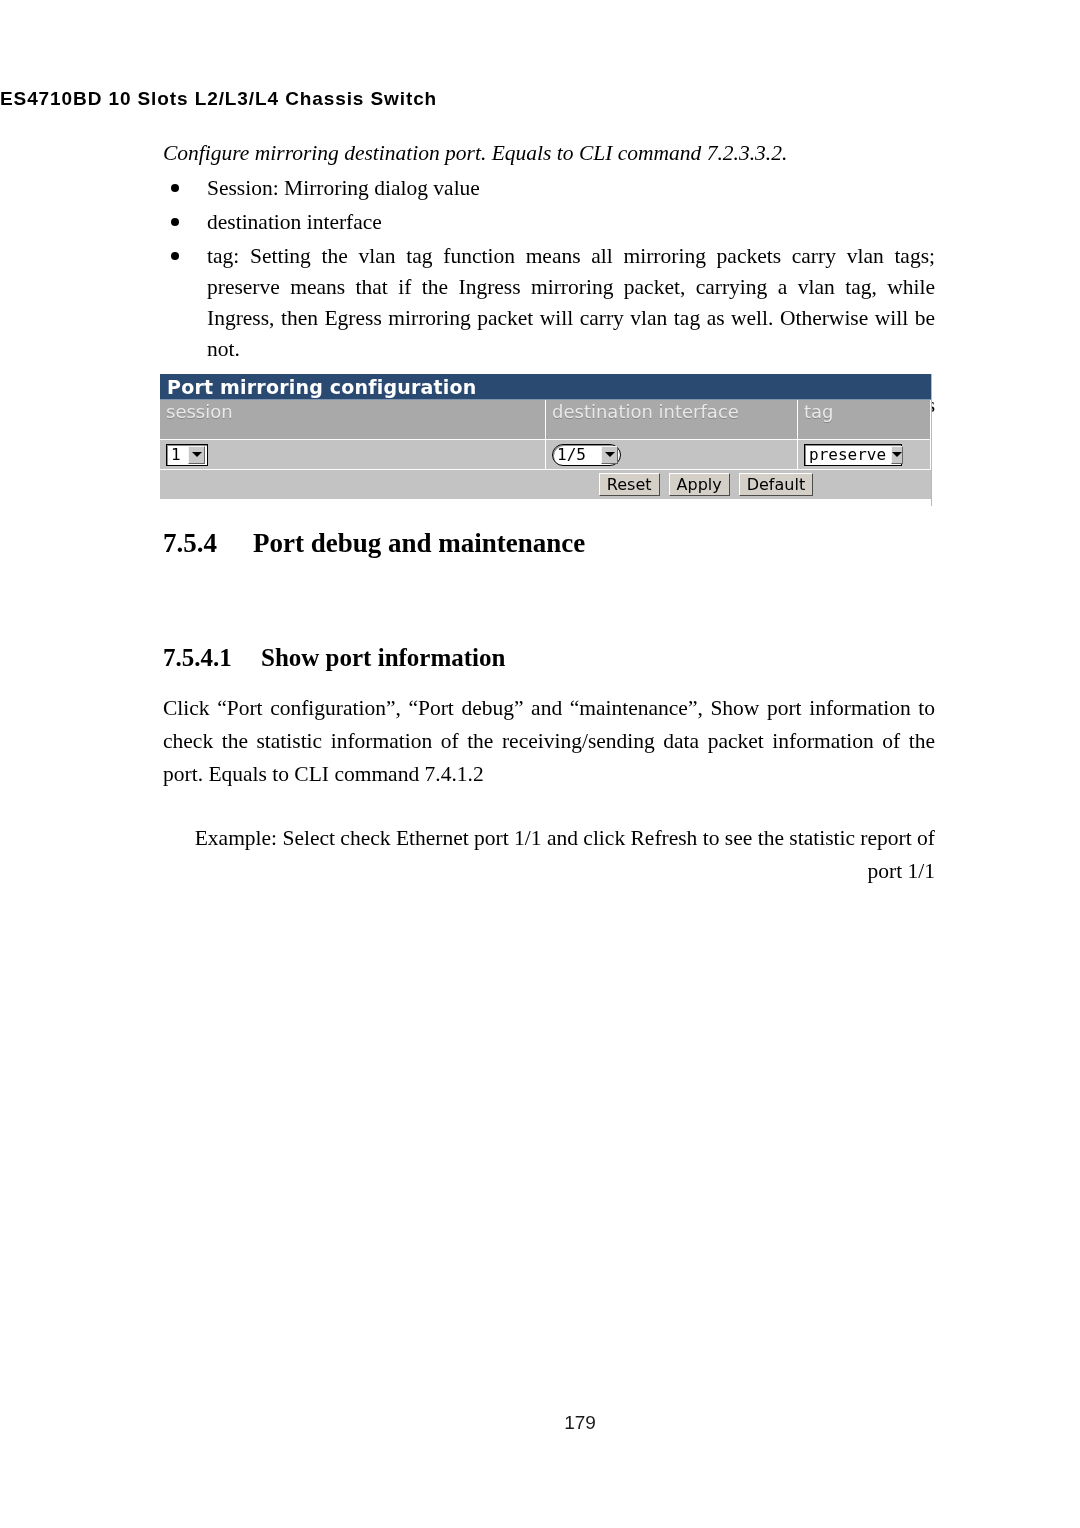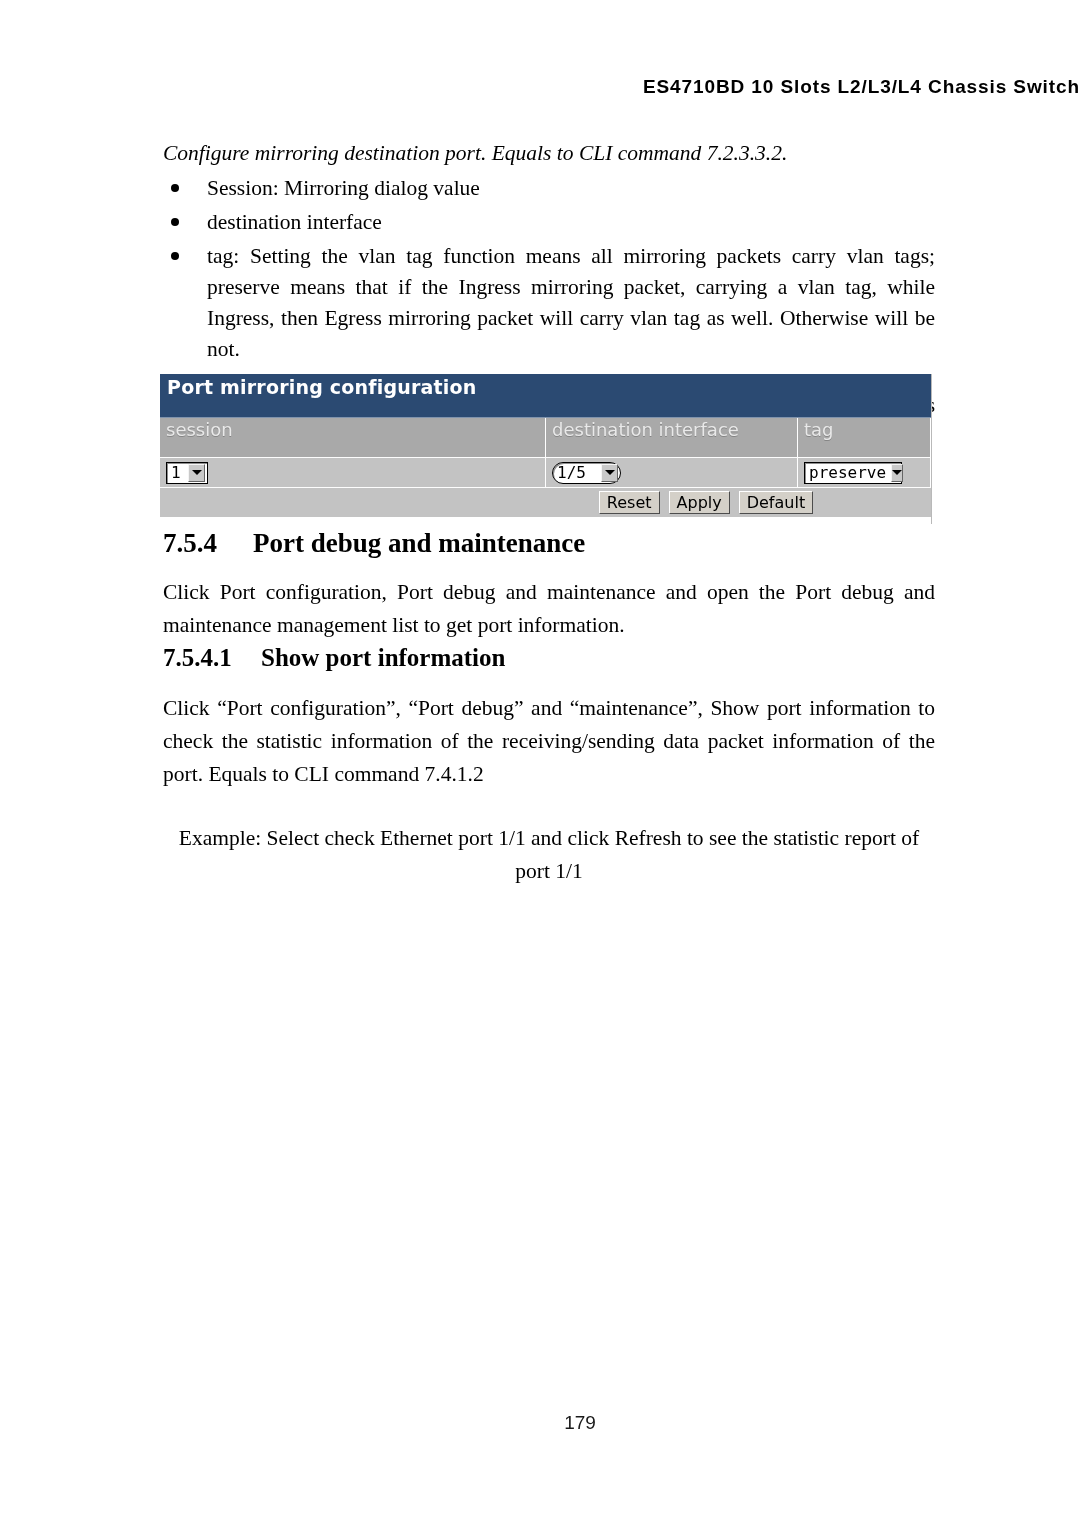--- a/index.html
+++ b/index.html
@@ -17,24 +17,24 @@
   }
 
   .page {
     position: absolute;
     inset: 0;
   }
 
   
   .doc-header {
     position: absolute;
-    top: 76px;
+    top: 88px;
     left: 0;
     width: 1080px;
-    text-align: right;
+    text-align: left;
     font-family: "Liberation Sans", "DejaVu Sans", sans-serif;
     font-weight: bold;
     font-size: 19px;
     letter-spacing: 0.9px;
     color: #000;
   }
 
   
   .content {
     position: absolute;
@@ -82,21 +82,21 @@
     position: absolute;
     left: 160px;
     top: 374px;
     width: 772px;
     background: #ffffff;
     font-family: "DejaVu Sans", "Liberation Sans", sans-serif;
     border-right: 1px solid #b9b9b9;
     box-sizing: border-box;
   }
   .ss-title {
-    height: 44px;
+    height: 26px;
     background: #2b4a72;
     color: #ffffff;
     font-size: 19px;
     font-weight: 600;
     line-height: 26px;
     padding-left: 7px;
     letter-spacing: 0.2px;
     box-sizing: border-box;
     border-bottom: 1px solid #7f93ad;
     overflow: hidden;
@@ -246,21 +246,21 @@
   .h3 .num { display: inline-block; width: 98px; }
 
   .blk {
     position: absolute;
     left: 163px;
     width: 772px;
     font-size: 21.5px;
     line-height: 33px;
     text-align: justify;
   }
-  .blk.last-left { text-align: center; }
+  .blk.last-left { text-align: right; }
 
   
   .page-number {
     position: absolute;
     top: 1412px;
     left: 0;
     width: 1080px;
     text-align: center;
     font-family: "Liberation Sans", "DejaVu Sans", sans-serif;
     font-size: 19px;
@@ -342,21 +342,20 @@
       <div class="ss-btn">Default</div>
     </div>
 
     <div class="ss-tail"></div>
   </div>
 
   <div class="h2" style="top:528px;">
     <span class="num">7.5.4</span><span>Port debug and maintenance</span>
   </div>
 
-  <div class="blk" style="top:576px;">Click Port configuration, Port debug and maintenance and open the Port debug and maintenance management list to get port information.</div>
 
   <div class="h3" style="top:644px;">
     <span class="num">7.5.4.1</span><span>Show port information</span>
   </div>
 
   <div class="blk" style="top:692px;">Click “Port configuration”, “Port debug” and “maintenance”, Show port information to check the statistic information of the receiving/sending data packet information of the port. Equals to CLI command 7.4.1.2</div>
 
   <div class="blk last-left" style="top:822px;">Example: Select check Ethernet port 1/1 and click Refresh to see the statistic report of port 1/1</div>
 
   <div class="page-number">179</div>

